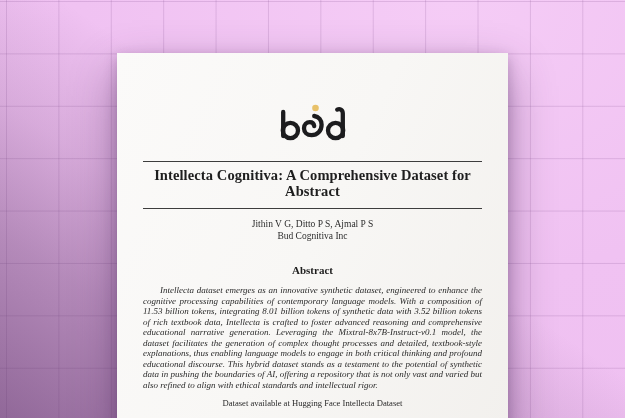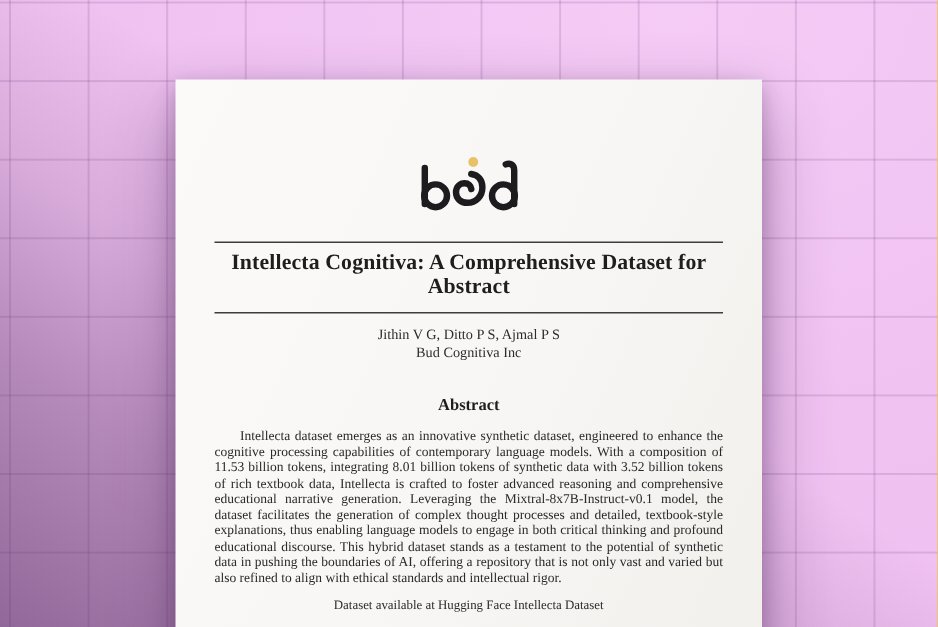--- a/index.html
+++ b/index.html
@@ -62,20 +62,21 @@
   }
   .abstract-heading {
     margin: 22px 0 0; text-align: center;
     font-size: 11px; font-weight: bold; color: #1e1e1e;
   }
   .abstract-body {
     margin: 9px 26px 0;
     font-size: 9px; line-height: 10.5px;
     text-align: justify; text-indent: 17px;
     color: #2a2a2a;
+    font-style: italic;
   }
   .availability {
     margin-top: 8px; text-align: center;
     font-size: 8.6px; color: #2a2a2a;
   }
 </style>
 </head>
 <body>
 
 <div class="scene">

